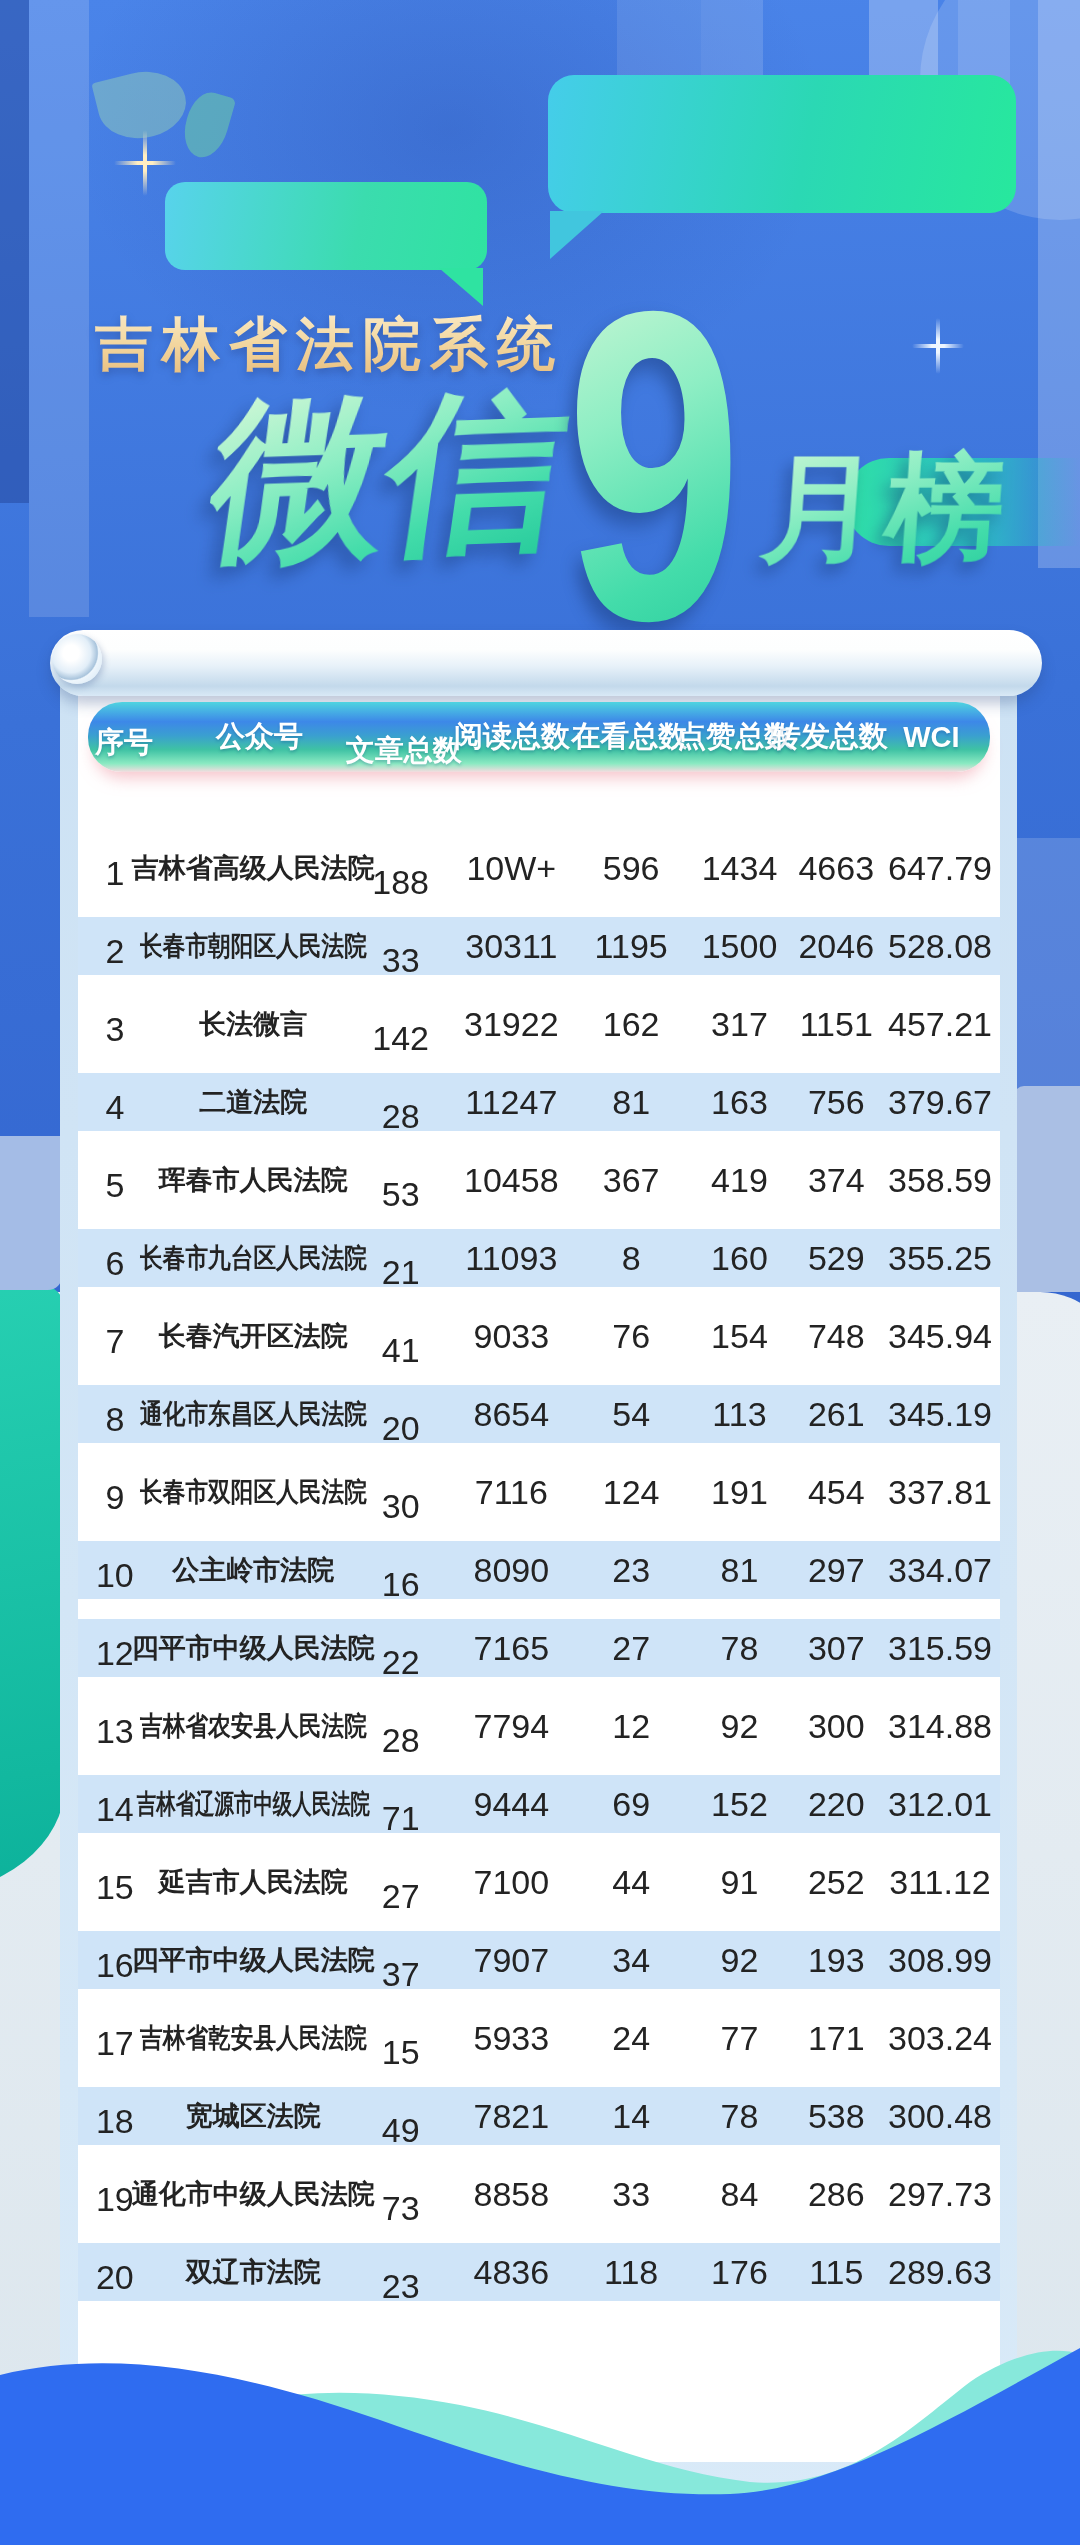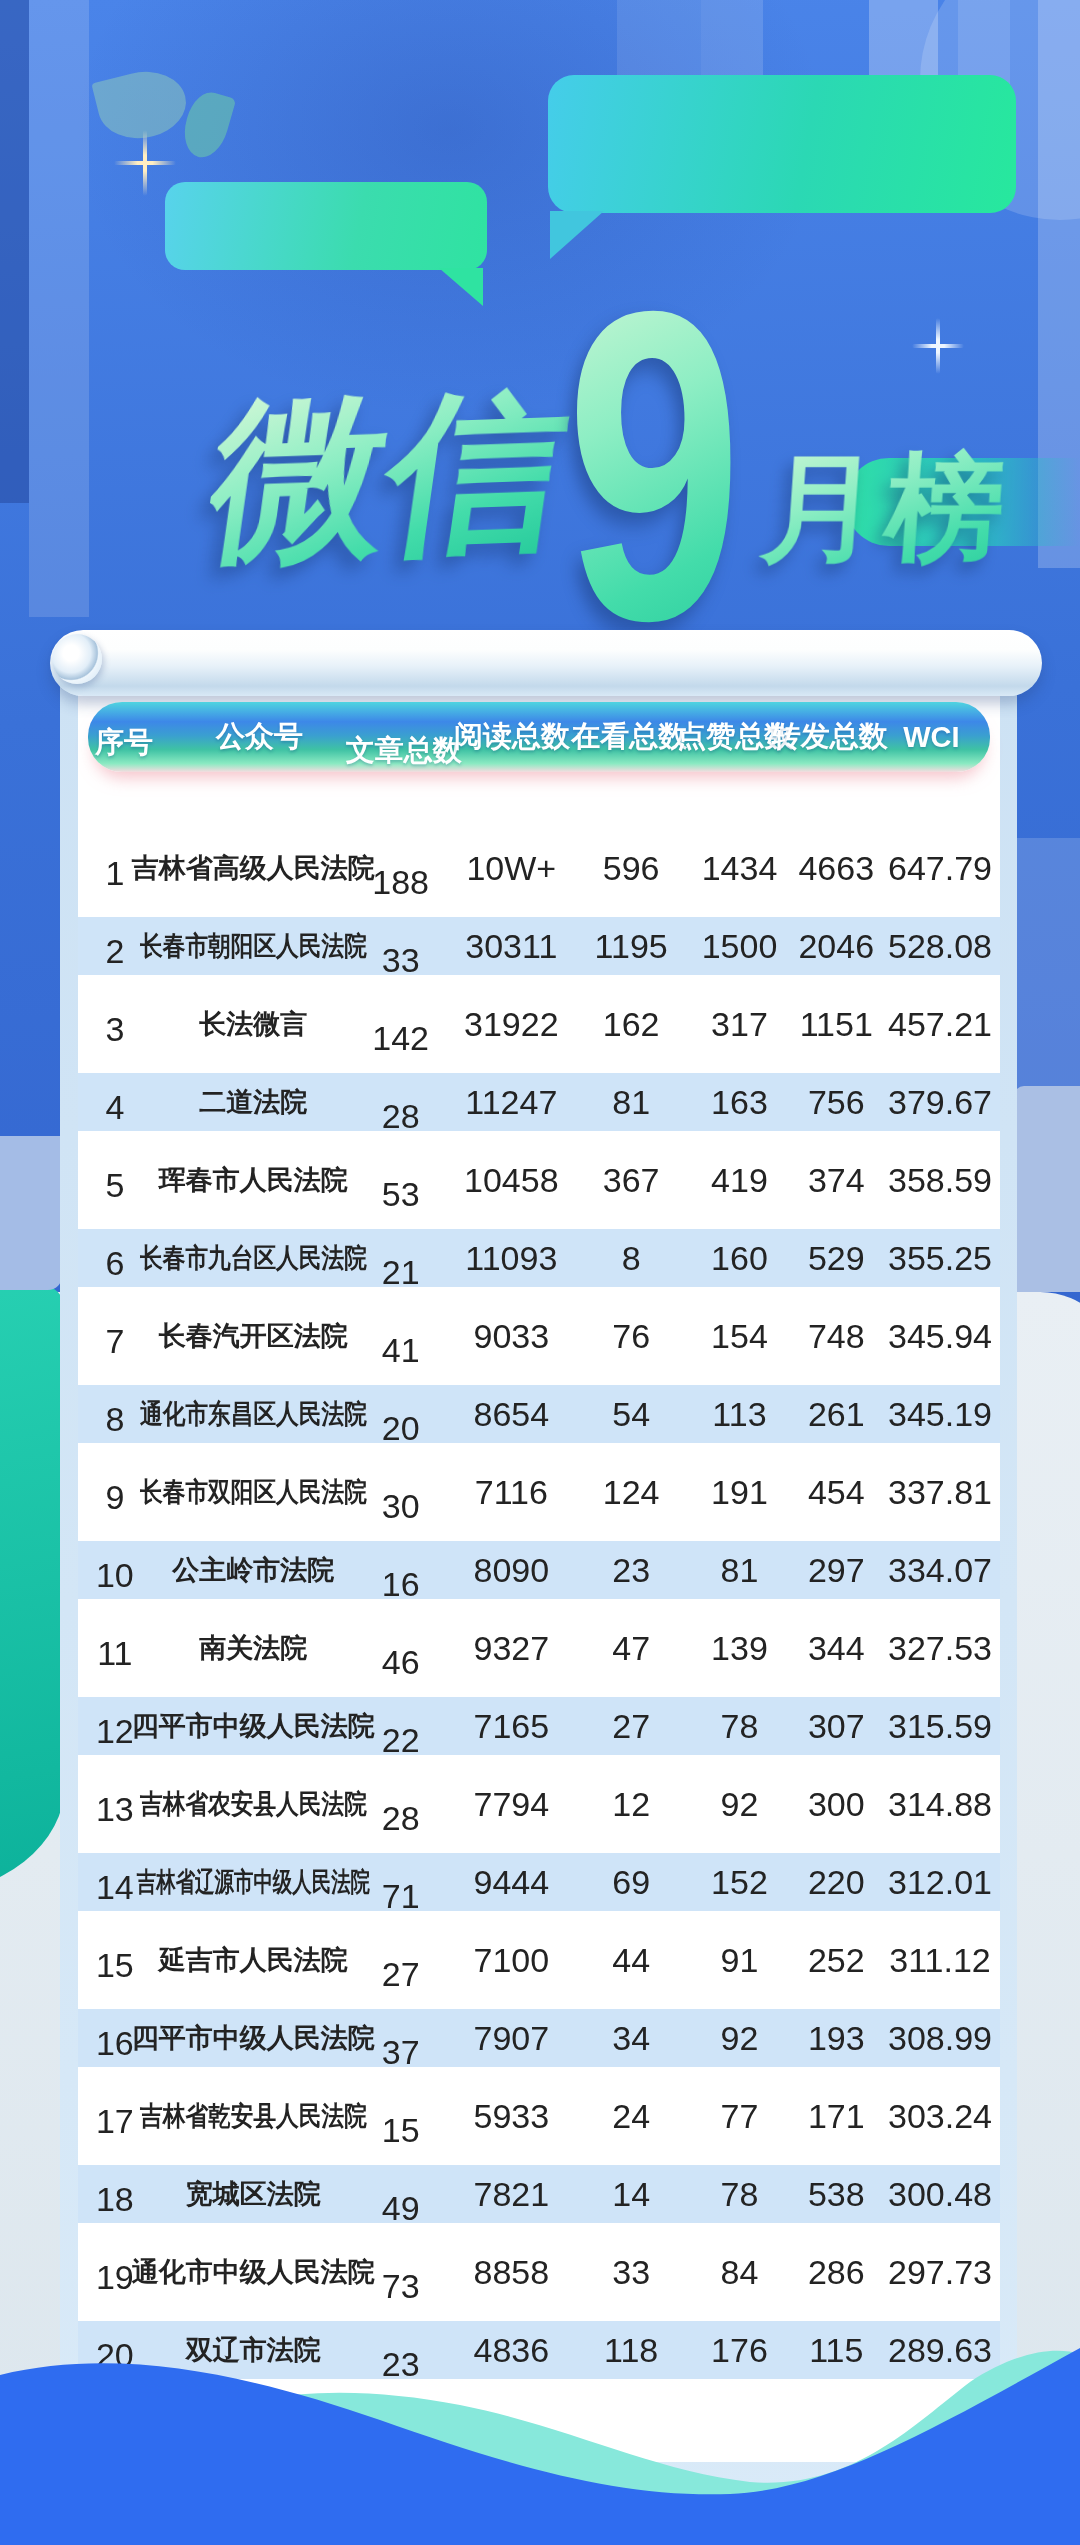--- a/index.html
+++ b/index.html
@@ -130,20 +130,21 @@
   <div class="abs peri-left"></div>
   <div class="abs peri-right"></div>
 
   <div class="abs bubble bubble-large"></div>
   <div class="abs bubble bubble-small"></div>
   <div class="abs drop1"></div>
   <div class="abs drop2"></div>
   <div class="abs sparkle sparkle-gold"></div>
   <div class="abs sparkle sparkle-white"></div>
 
+  <div class="abs title-gold gold-grad">吉林省法院系统</div>
   <div class="abs teal-band"></div>
   <div class="abs title-wx green-grad">微信</div>
   <div class="abs title-9 green-grad">9</div>
   <div class="abs title-yb green-grad">月榜</div>
 
   <div class="abs card"></div>
   <div class="abs panel"></div>
   <div class="abs cylinder"></div>
   <div class="abs curl"></div>
 
@@ -252,30 +253,20 @@
       <div class="row cols band">
     <div>10</div>
     <div class="name">公主岭市法院</div>
     <div>16</div>
     <div>8090</div>
     <div>23</div>
     <div>81</div>
     <div>297</div>
     <div>334.07</div>
   </div>
-      <div class="row cols">
-    <div>11</div>
-    <div class="name">南关法院</div>
-    <div>46</div>
-    <div>9327</div>
-    <div>47</div>
-    <div>139</div>
-    <div>344</div>
-    <div>327.53</div>
-  </div>
       <div class="row cols band">
     <div>12</div>
     <div class="name">四平市中级人民法院</div>
     <div>22</div>
     <div>7165</div>
     <div>27</div>
     <div>78</div>
     <div>307</div>
     <div>315.59</div>
   </div>

